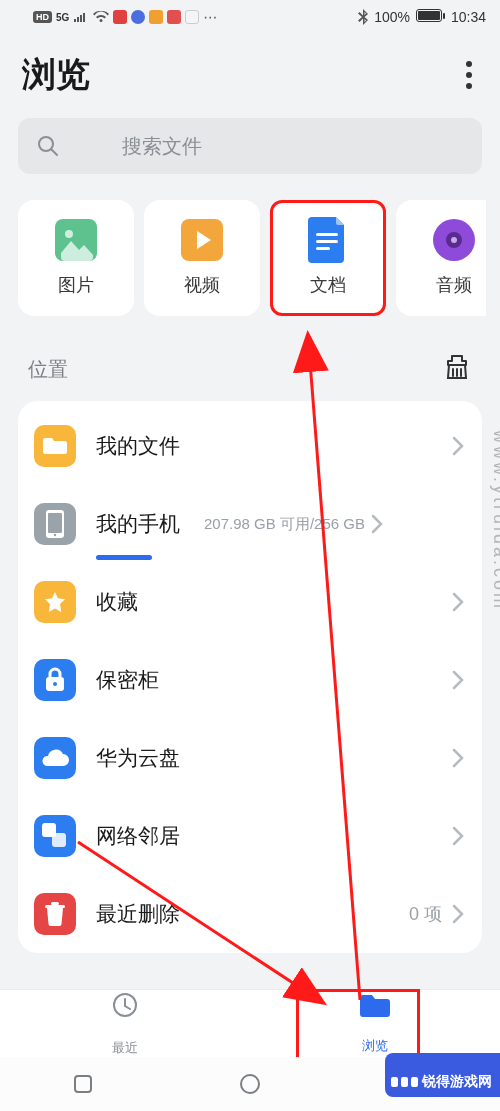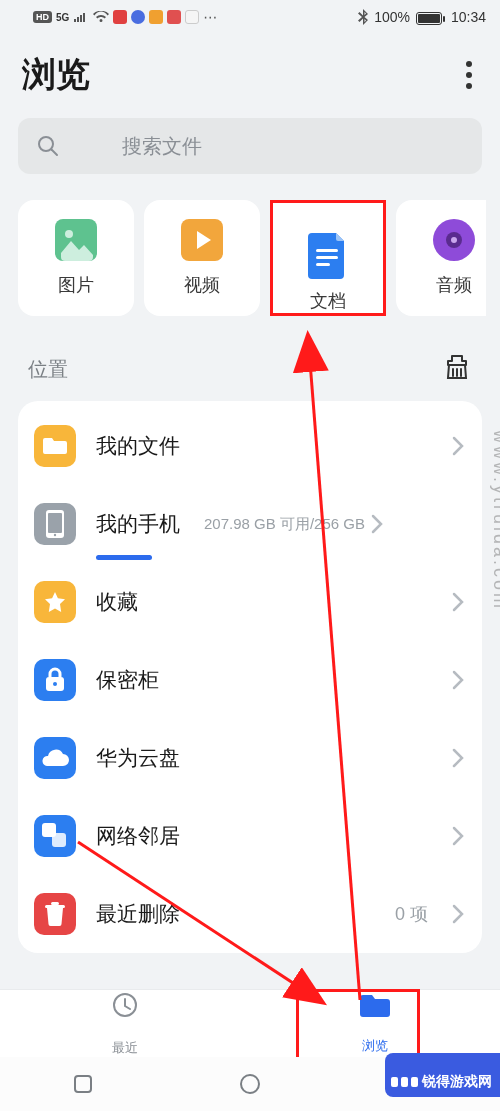--- a/index.html
+++ b/index.html
@@ -15,21 +15,21 @@
   .status-bar {
     height: 34px;
     display: flex;
     align-items: center;
     padding: 0 14px;
     font-size: 14px;
     font-weight: 500;
     color: #333;
   }
   .status-left { display: flex; align-items: center; gap: 4px; padding-left: 19px; }
-  .status-right { margin-left: auto; display: flex; align-items: flex-end; gap: 6px; }
+  .status-right { margin-left: auto; display: flex; align-items: flex-start; gap: 6px; }
   .status-badge { background:#555; color:#fff; font-size:9px; padding:1px 3px; border-radius:3px; font-weight:700;}
   .status-icon-sq { width:14px; height:14px; border-radius:3px; }
   .dots3 { font-size:14px; letter-spacing:1px; color:#555;}
   .header {
     display: flex;
     align-items: center;
     padding: 18px 22px 20px 22px;
   }
   .header-title { font-size: 34px; font-weight: 600; }
   .header-menu { margin-left: auto; display:flex; flex-direction:column; gap:5px; align-items:center; padding:6px;}
@@ -64,21 +64,21 @@
     align-items: center;
     justify-content: center;
     gap: 12px;
   }
   .cat:first-child { margin-left:4px; }
   .cat-icon {
     width: 42px; height: 42px; display:flex; align-items:center; justify-content:center;
   }
   .cat-label { font-size: 18px; color:#3a3a3a; }
   .cat-partial { margin-right:0; }
-  .highlight-docs { border: 3px solid #ff1a1a; border-radius: 0; justify-content: flex-end; }
+  .highlight-docs { border: 3px solid #ff1a1a; border-radius: 12px; }
   .loc-row {
     display: flex;
     align-items: center;
     margin: 36px 28px 15px 28px;
   }
   .loc-title { font-size: 20px; color: #7a7f84; }
   .cleanup { margin-left:auto; }
   .list {
     margin: 12px 18px 0 18px;
     background: #fff;
@@ -91,21 +91,21 @@
     height: 78px;
     padding: 0 18px 0 16px;
   }
   .row-icon {
     width: 42px; height: 42px; border-radius: 10px;
     display:flex; align-items:center; justify-content:center;
     flex-shrink:0;
   }
   .row-text { margin-left: 20px; font-size: 21px; flex-shrink:0;}
   .row-sub { margin-left: 24px; font-size: 15px; color:#9aa0a6; }
-  .row-sub.tail { margin-left:auto; margin-right:18px; font-size:18px;}
+  .row-sub.tail { margin-left:auto; margin-right:4px; font-size:18px;}
   .row-chev { margin-left: auto; }
   .row-chev svg { display:block; }
   .row-phone .row-text { position:relative; }
   .row-phone .underline { position:absolute; bottom:-22px; left:-0px; width:56px; height:5px; background:#2c6bed; border-radius:3px;}
   .bottom-nav {
     position: absolute;
     bottom: 54px;
     left: 0; right: 0;
     height: 68px;
     background:#fff;

